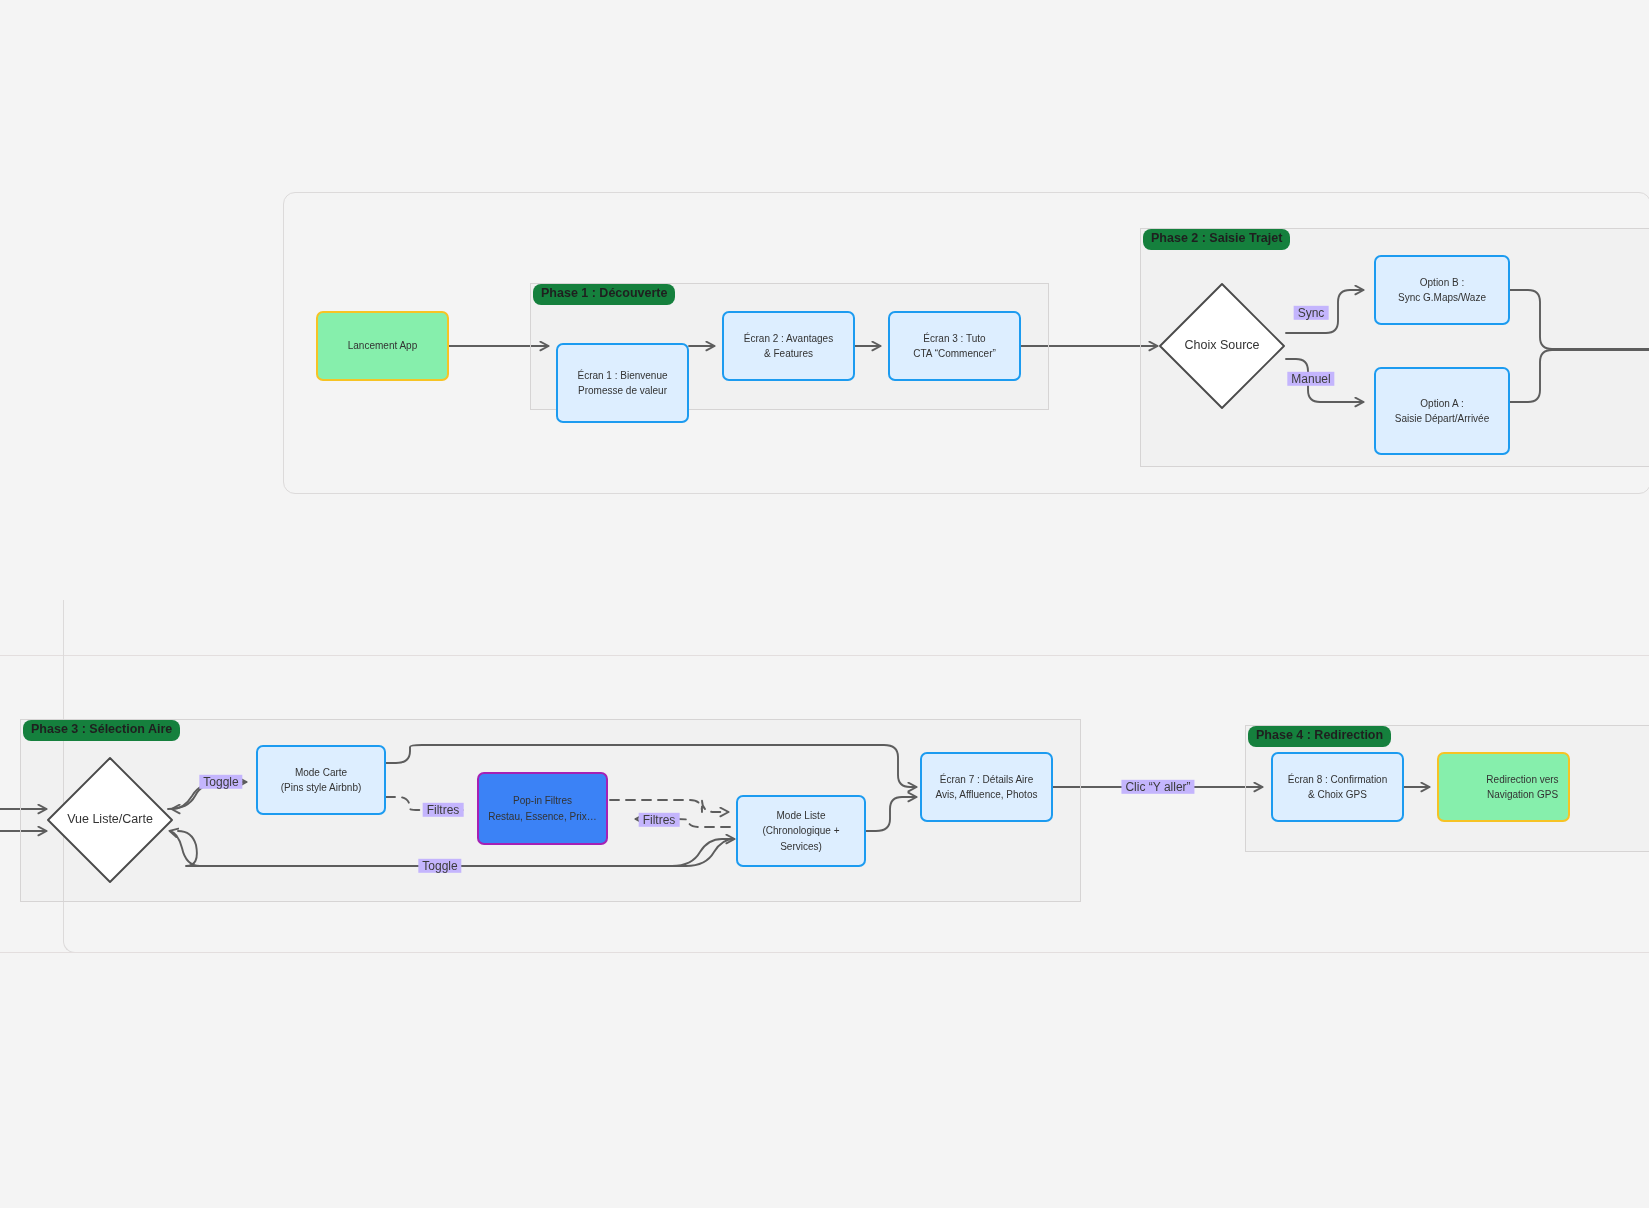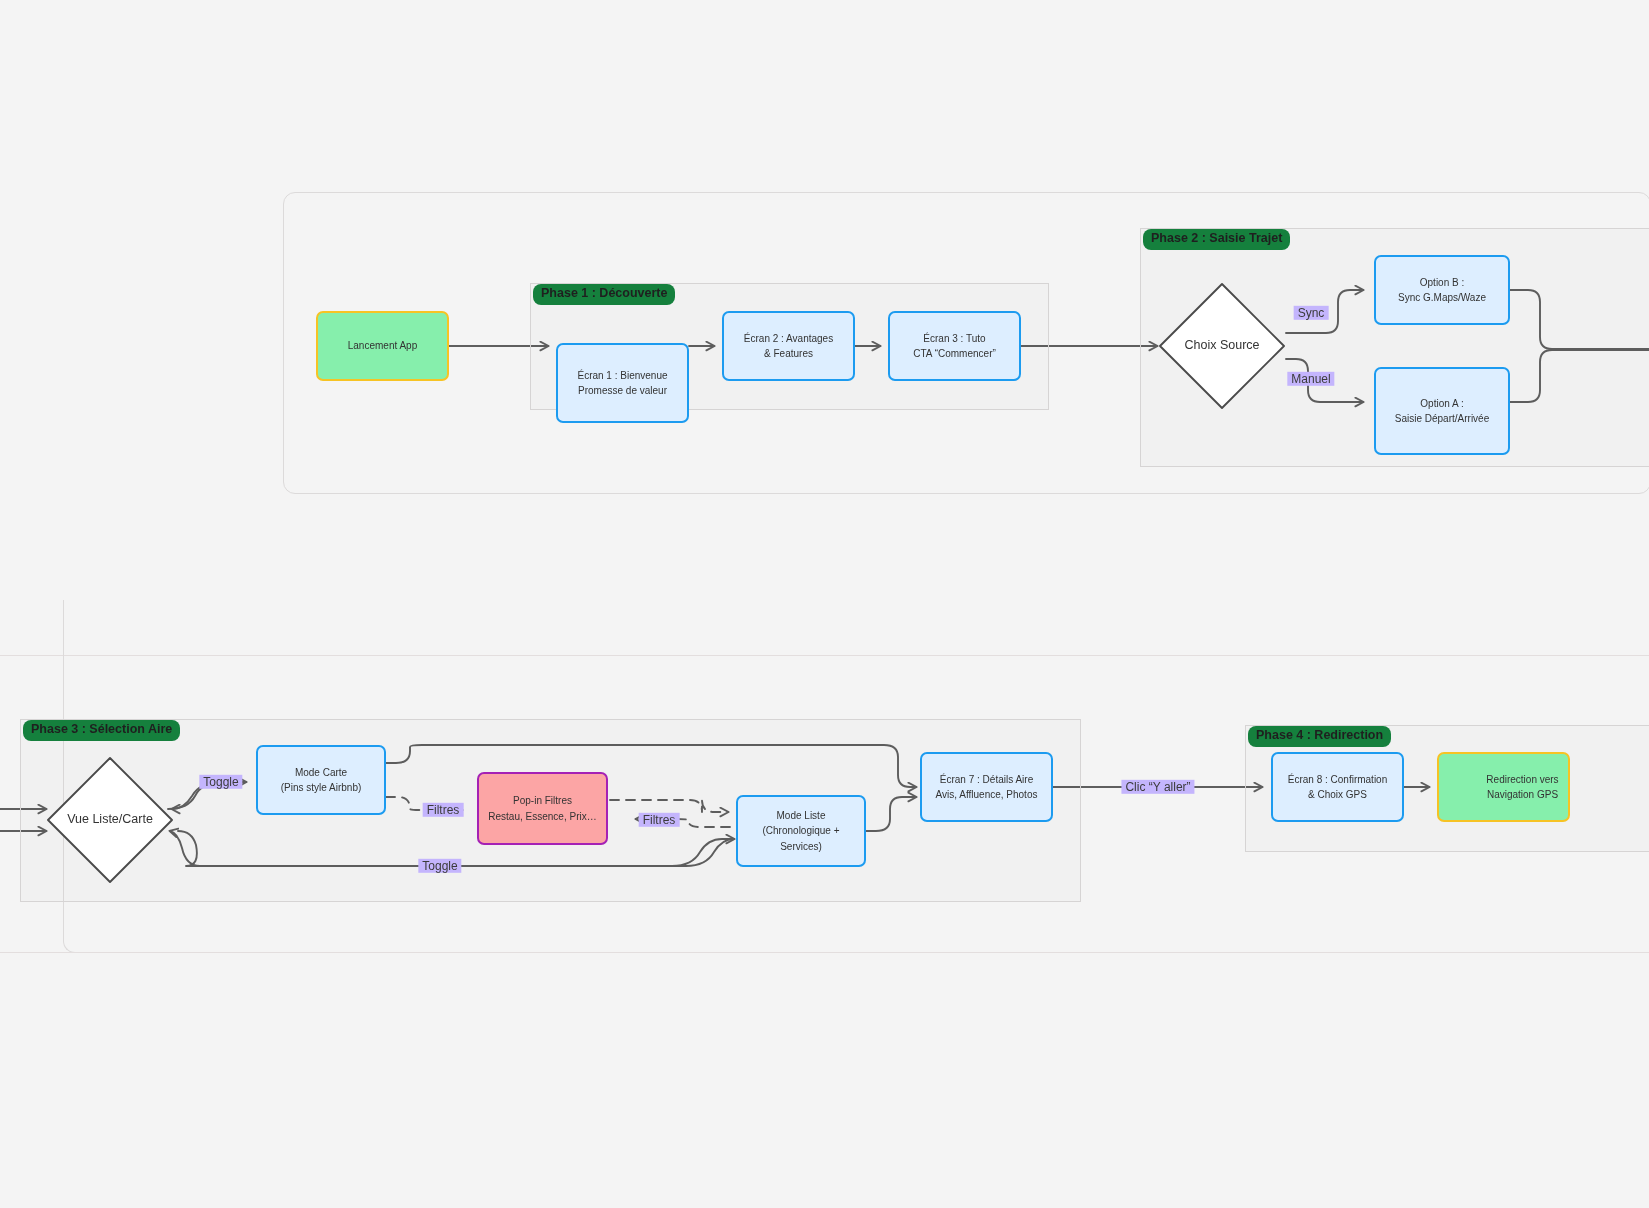--- a/index.html
+++ b/index.html
@@ -78,21 +78,21 @@
 
   .node.blue {
     background: #ddeeff;
     border: 2px solid #1c9bf0;
   }
   .node.yellow {
     background: #86efac;
     border: 2px solid #f6c324;
   }
   .node.purple {
-    background: #fca5a5;
+    background: #3b82f6;
     border: 2px solid #a521b5;
     text-align: right;
   }
 
   
   .diamond-wrap {
     position: absolute;
     display: flex;
     align-items: center;
     justify-content: center;

